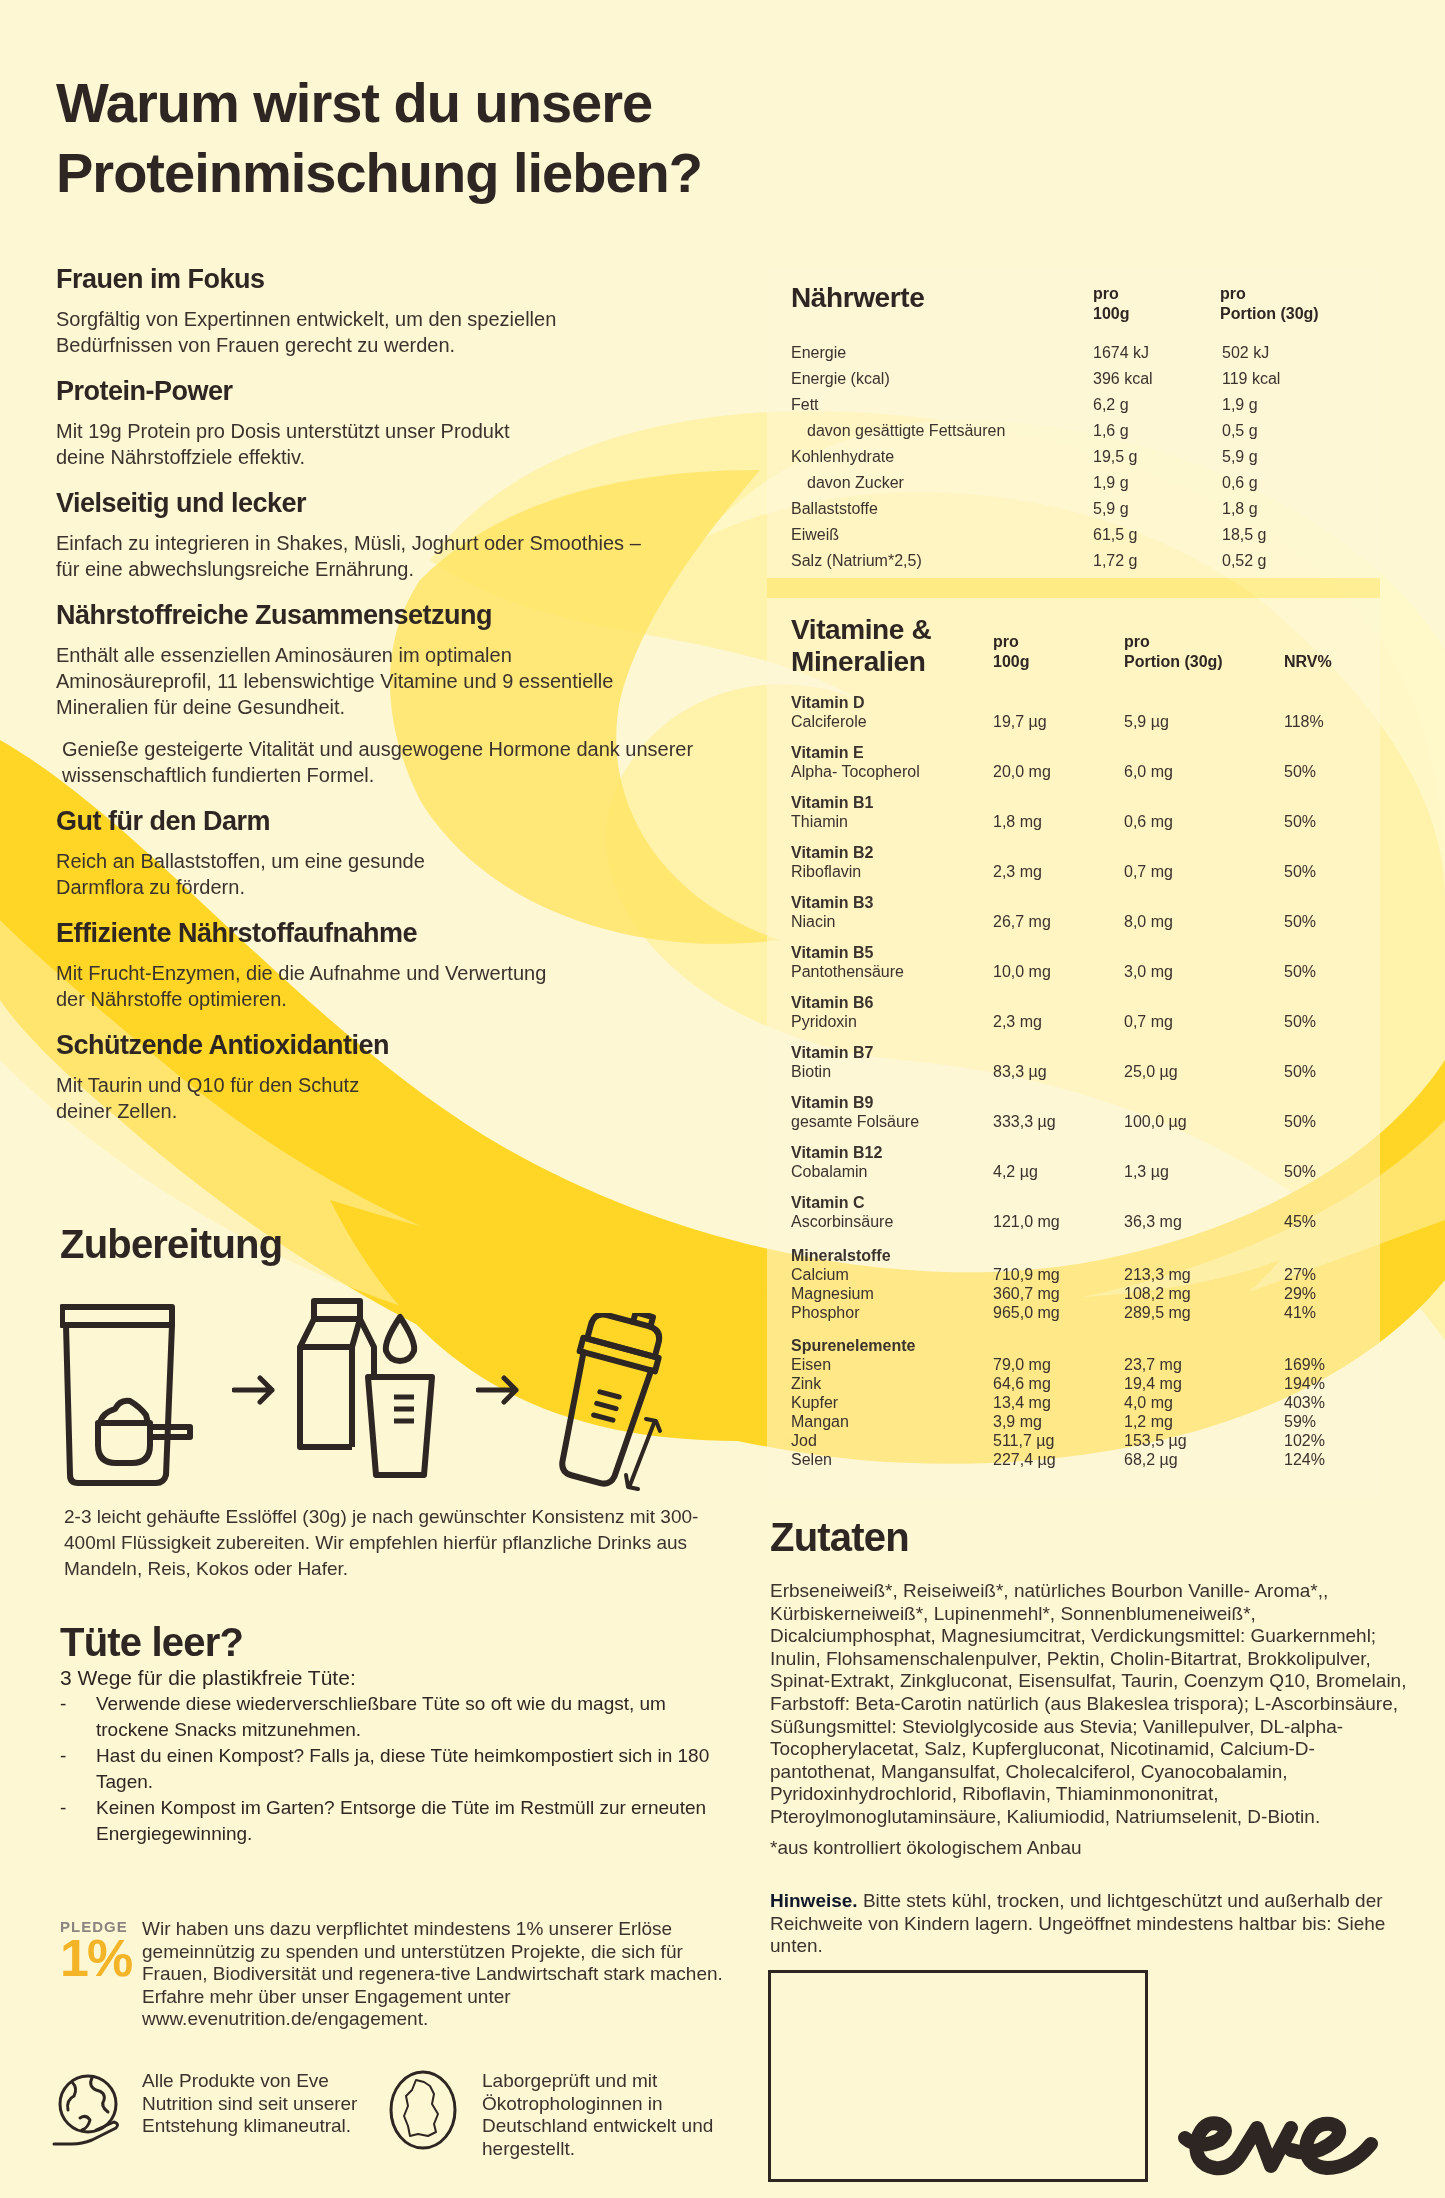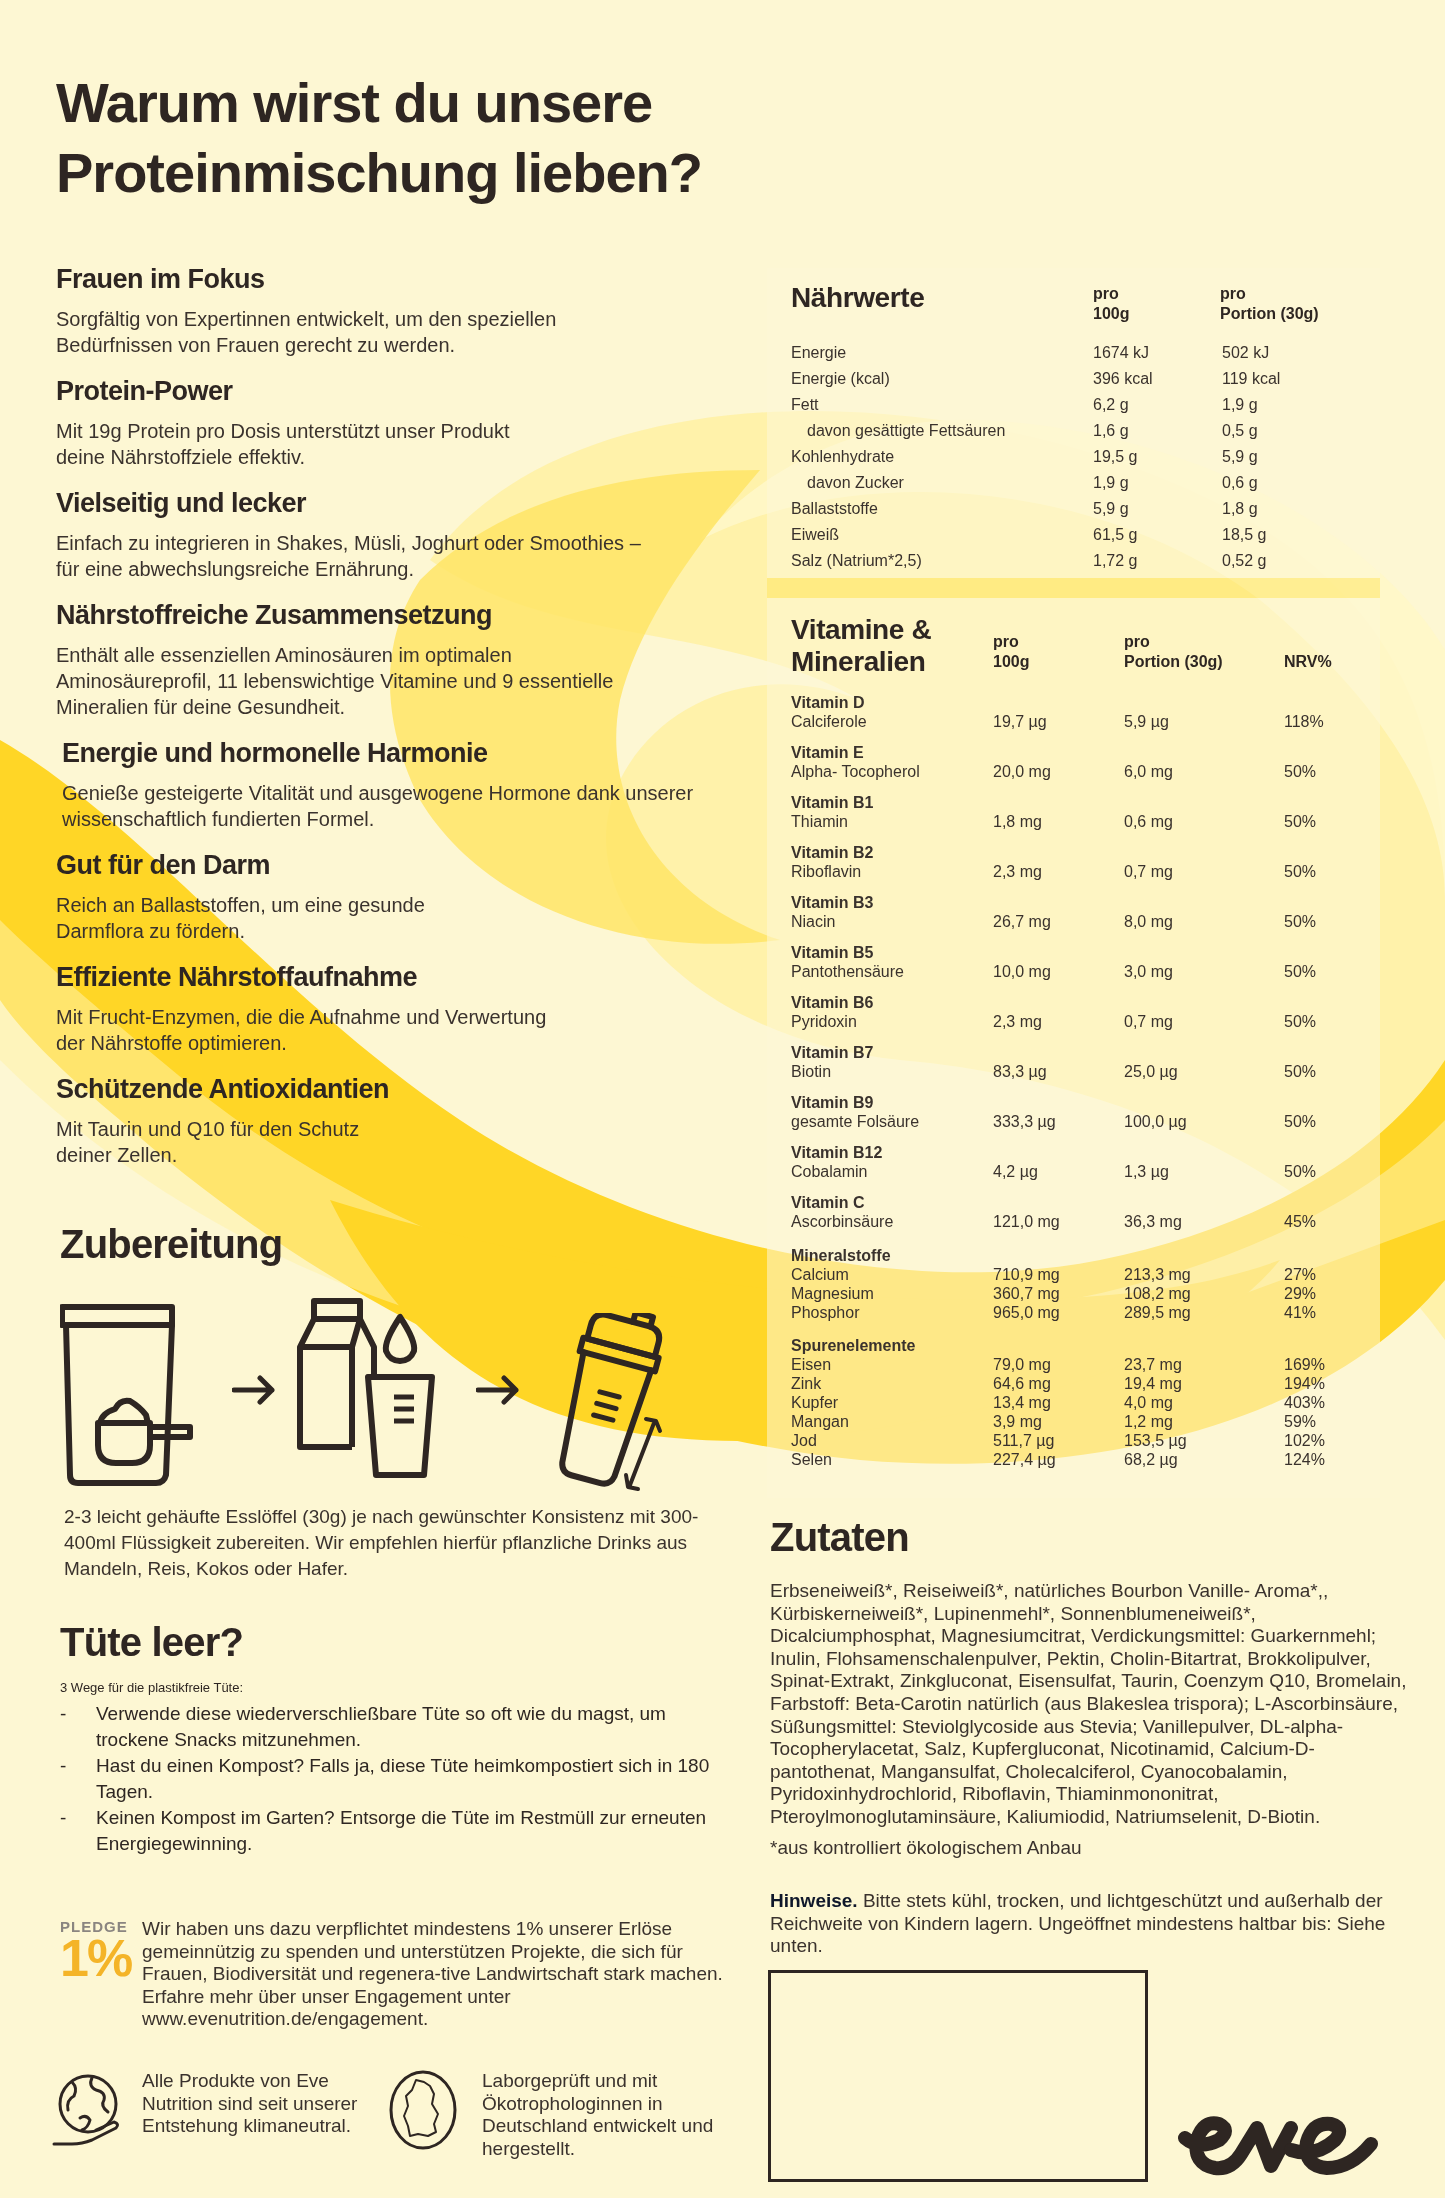--- a/index.html
+++ b/index.html
@@ -26,21 +26,21 @@
   .benefit h3 { font-size: 27px; font-weight: 700; letter-spacing: -0.5px; line-height: 34px; margin-bottom: 10px; }
   .benefit p { font-size: 20px; line-height: 26px; color: #3a322d; }
 
   .section-h { font-size: 40px; font-weight: 700; letter-spacing: -0.8px; }
 
   .prep { position: absolute; left: 60px; top: 1222px; width: 680px; }
   .prep-icons { position: relative; height: 200px; margin-top: 36px; }
   .prep-text { position: absolute; top: 282px; left: 4px; width: 660px; font-size: 19px; line-height: 26px; color: #3a322d; }
 
   .tute { position: absolute; left: 60px; top: 1620px; width: 660px; }
-  .tute .intro { font-size: 13px; line-height: 26px; margin-top: 10px; }
+  .tute .intro { font-size: 21px; line-height: 26px; }
   .tute ul { list-style: none; }
   .tute li { position: relative; padding-left: 36px; font-size: 19px; line-height: 26px; }
   .tute li .dash { position: absolute; left: 0; top: 0; }
 
   .pledge { position: absolute; left: 52px; top: 1918px; width: 680px; }
   .pledge-logo { position: absolute; left: 8px; top: 0; width: 72px; }
   .pledge-logo .p1 { font-size: 15px; font-weight: 700; color: #8a8580; letter-spacing: 1px; }
   .pledge-logo .p2 { font-size: 52px; font-weight: 700; color: #f4b428; line-height: 46px; letter-spacing: -2px; }
   .pledge-text { margin-left: 90px; font-size: 19px; line-height: 22.5px; color: #3a322d; }
 
@@ -107,21 +107,20 @@
     </div>
     <div class="benefit">
       <h3>Vielseitig und lecker</h3>
       <p style="width:600px">Einfach zu integrieren in Shakes, Müsli, Joghurt oder Smoothies – für eine abwechslungsreiche Ernährung.</p>
     </div>
     <div class="benefit">
       <h3>Nährstoffreiche Zusammensetzung</h3>
       <p style="width:600px">Enthält alle essenziellen Aminosäuren im optimalen Aminosäureprofil, 11 lebenswichtige Vitamine und 9 essentielle Mineralien für deine Gesundheit.</p>
     </div>
     <div class="benefit" style="margin-left:6px">
-      <h3>Energie und hormonelle Harmonie</h3>
       <p style="width:660px">Genieße gesteigerte Vitalität und ausgewogene Hormone dank unserer wissenschaftlich fundierten Formel.</p>
     </div>
     <div class="benefit">
       <h3>Gut für den Darm</h3>
       <p style="width:370px">Reich an Ballaststoffen, um eine gesunde Darmflora zu fördern.</p>
     </div>
     <div class="benefit">
       <h3>Effiziente Nährstoffaufnahme</h3>
       <p style="width:510px">Mit Frucht-Enzymen, die die Aufnahme und Verwertung der Nährstoffe optimieren.</p>
     </div>

